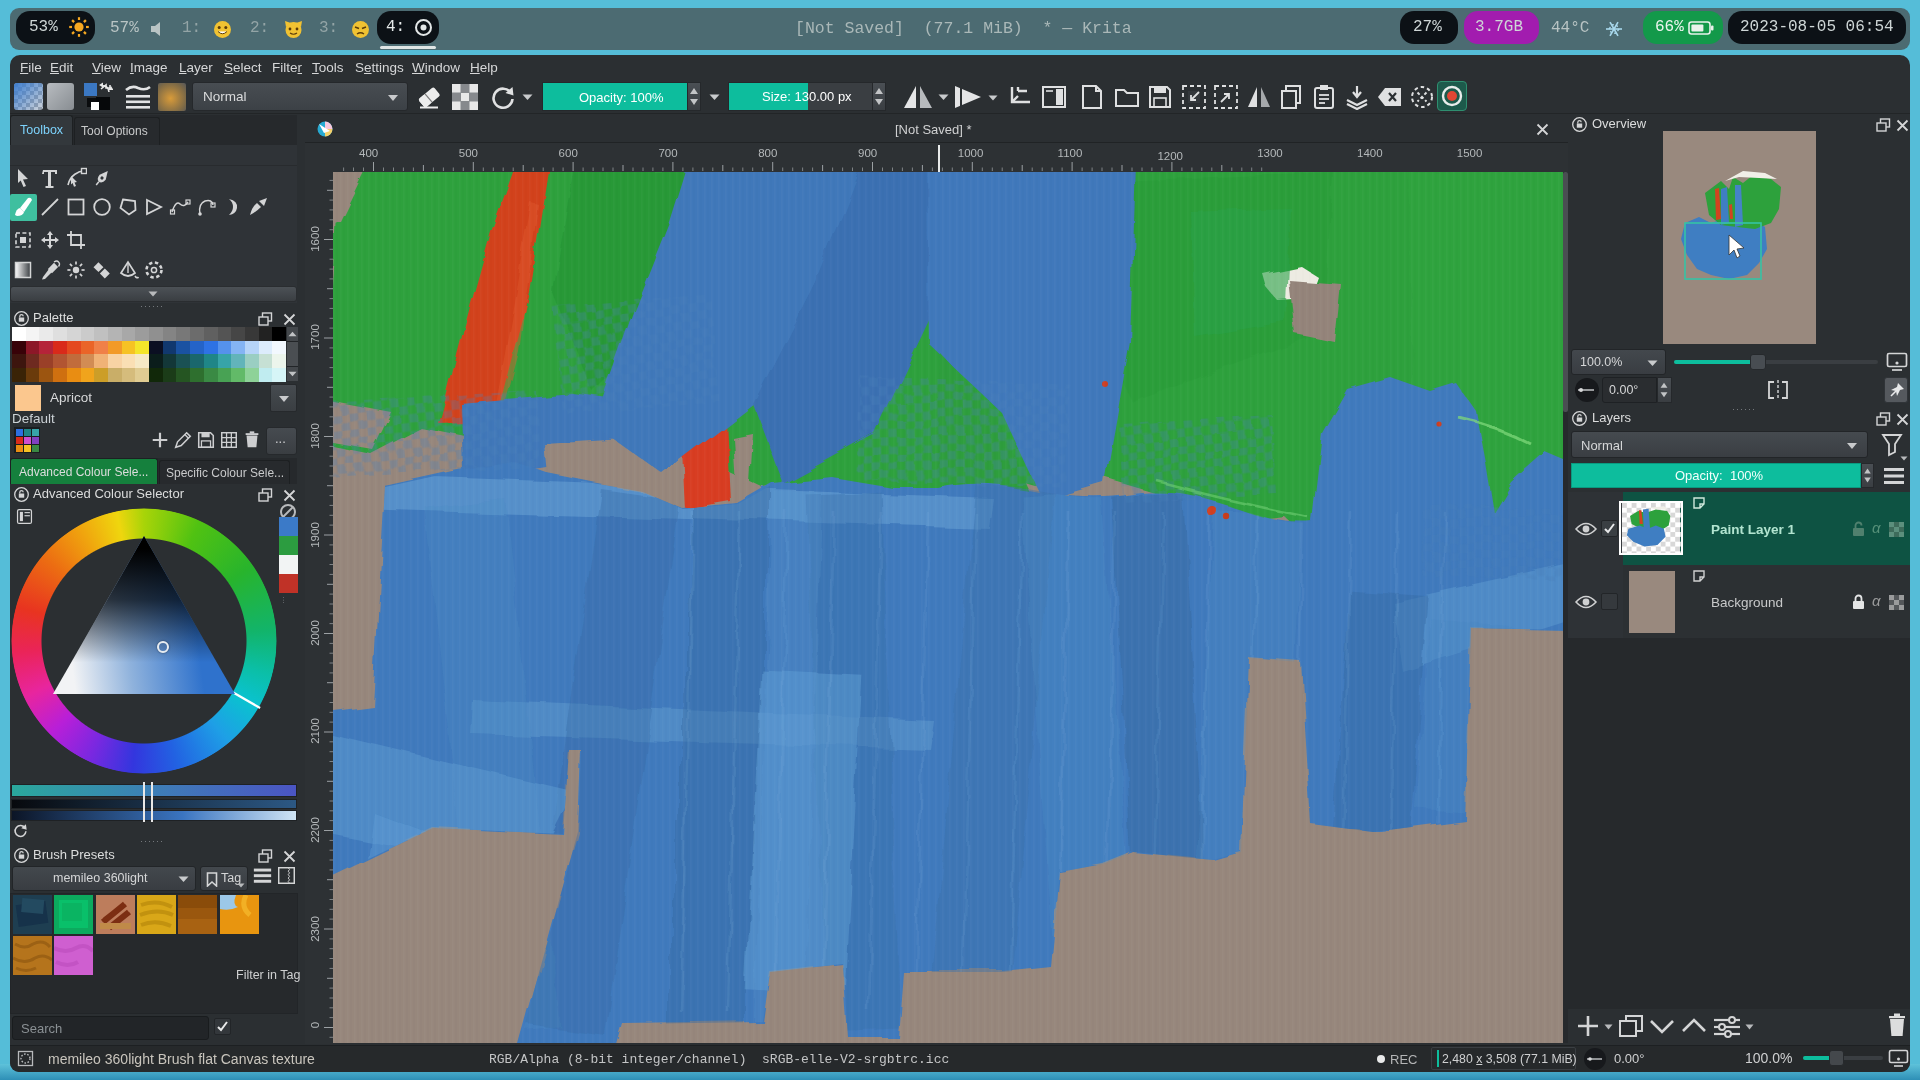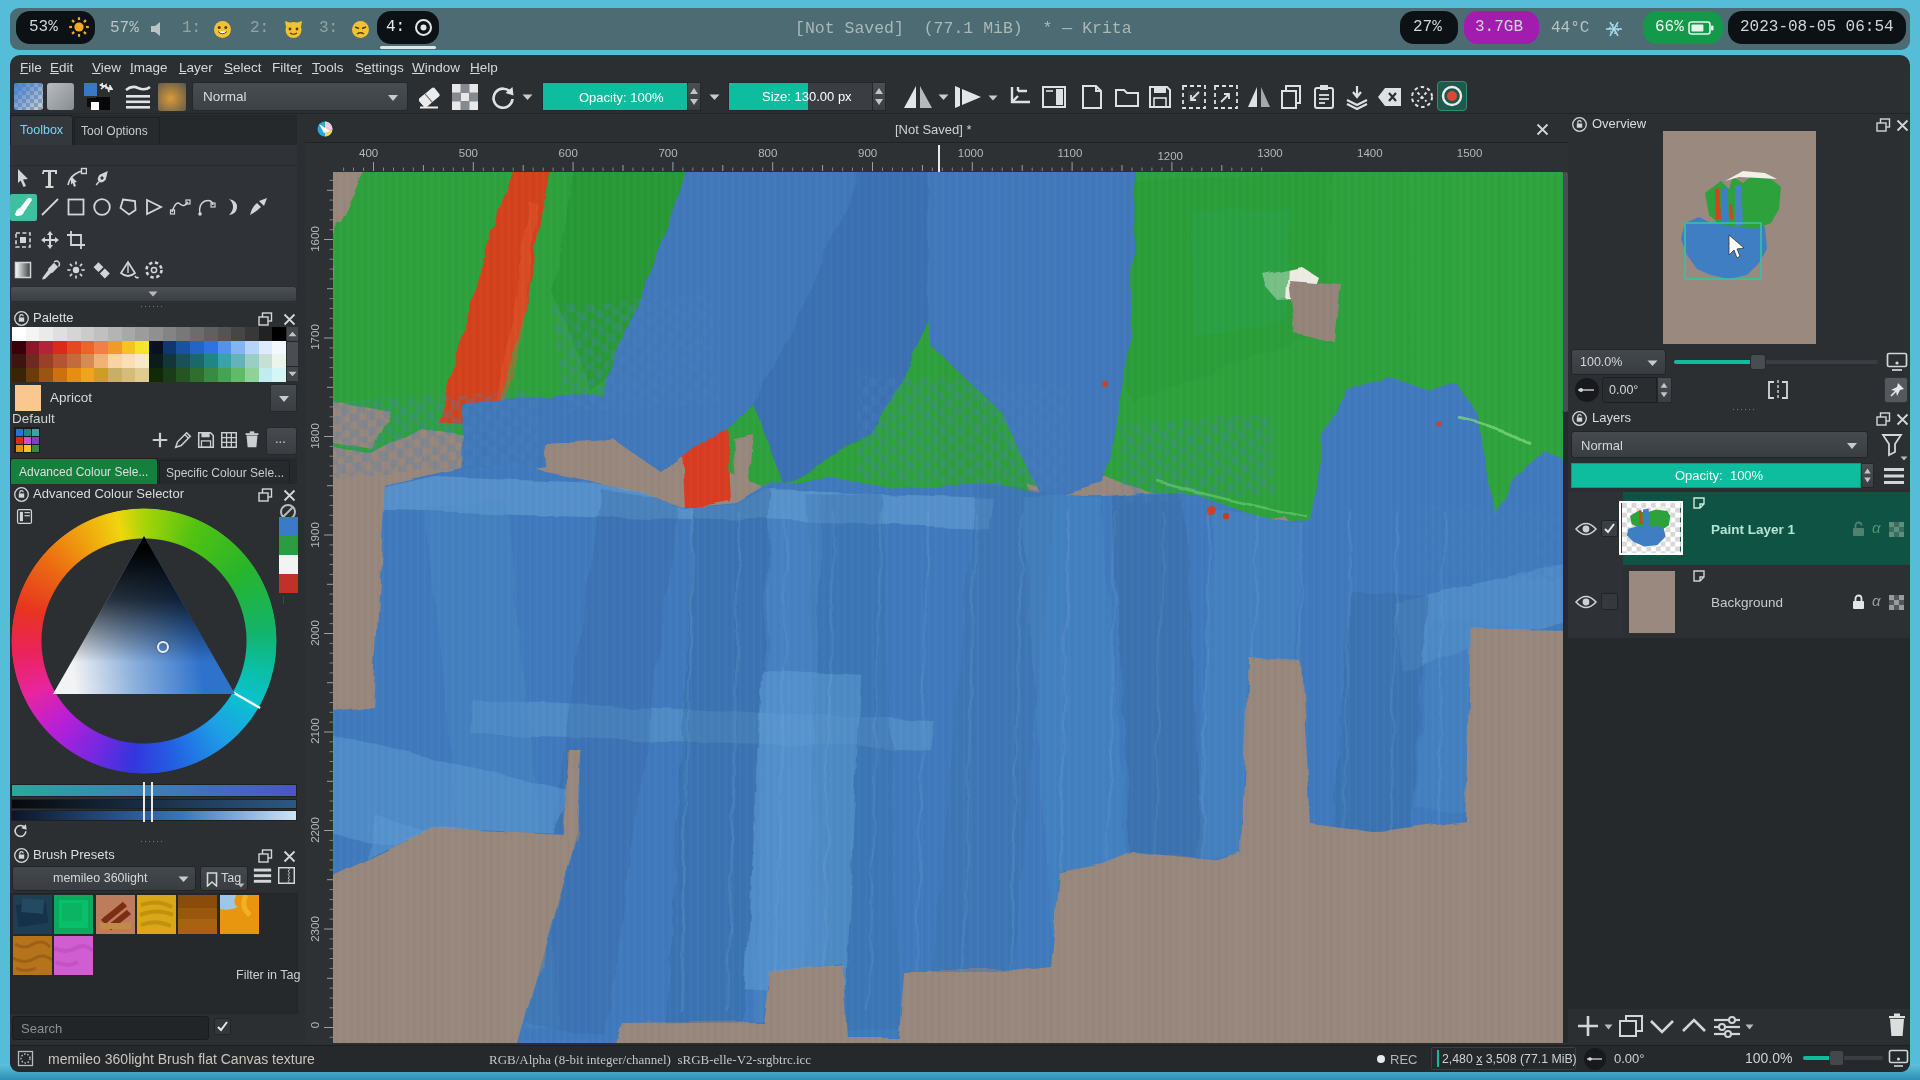--- a/index.html
+++ b/index.html
@@ -1278,21 +1278,21 @@
 <path d="M4 7 h14 l-1.4 17 h-11.2 z" fill="#dcdddd"></path>
     <rect x="3" y="4" width="16" height="2.2" fill="#dcdddd"></rect>
     <rect x="8" y="1.5" width="6" height="2.5" fill="#dcdddd"></rect>
   </svg>
 <div style="position:absolute;left:10px;top:1045px;width:1900px;height:27px;background:#26292b;border-top:1px solid #1d2022;border-radius:0 0 9px 9px;"></div>
 <svg width="17" height="17" viewBox="0 0 17 17" style="position:absolute;left:17px;top:1050px">
 <rect x="1.5" y="1.5" width="14" height="14" fill="none" stroke="#b8babc" stroke-width="1.3"></rect>
 <circle cx="8.5" cy="8.5" r="4.5" fill="none" stroke="#b8babc" stroke-width="1.4" stroke-dasharray="1.6 1.6"></circle>
   </svg>
 <div style="position:absolute;left:48px;top:1051px;font-family:'Liberation Sans', sans-serif;font-size:14px;color:#c9c5bd;white-space:pre;font-weight:normal;">memileo 360light Brush flat Canvas texture</div>
-<div style="position:absolute;left:489px;top:1052px;font-family:Liberation Serif, serif;font-size:13px;color:#c4c5c6;white-space:pre;font-weight:normal;">RGB/Alpha (8-bit integer/channel)  sRGB-elle-V2-srgbtrc.icc</div>
+<div style="position:absolute;left:489px;top:1052px;font-family:Liberation Mono, monospace;font-size:13px;color:#c4c5c6;white-space:pre;font-weight:normal;">RGB/Alpha (8-bit integer/channel)  sRGB-elle-V2-srgbtrc.icc</div>
 <div style="position:absolute;left:1377px;top:1055px;width:8px;height:8px;border-radius:50%;background:#e8e9ea;"></div>
 <div style="position:absolute;left:1390px;top:1052px;font-family:'Liberation Sans', sans-serif;font-size:13px;color:#b4b5b6;white-space:pre;font-weight:normal;">REC</div>
 <div style="position:absolute;left:1431px;top:1047px;width:145px;height:23px;border:1px solid #3a3e42;border-radius:2px;"></div>
 <div style="position:absolute;left:1437px;top:1050px;width:2px;height:17px;background:#0dbd9d;"></div>
 <div style="position:absolute;left:1442px;top:1052px;font-family:'Liberation Sans', sans-serif;font-size:12.3px;color:#cfd0d1;white-space:pre;font-weight:normal;">2,480 <span style="text-decoration:underline">x</span> 3,508 (77.1 MiB)</div>
 <svg width="24" height="24" viewBox="0 0 24 24" style="position:absolute;left:1583px;top:1047px">
 <circle cx="12" cy="12" r="11" fill="#17191c"></circle>
 <line x1="4" y1="12" x2="19" y2="12" stroke="#b8babc" stroke-width="1.5"></line>
 <circle cx="7" cy="12" r="1.8" fill="#d8d9da"></circle>
   </svg>

